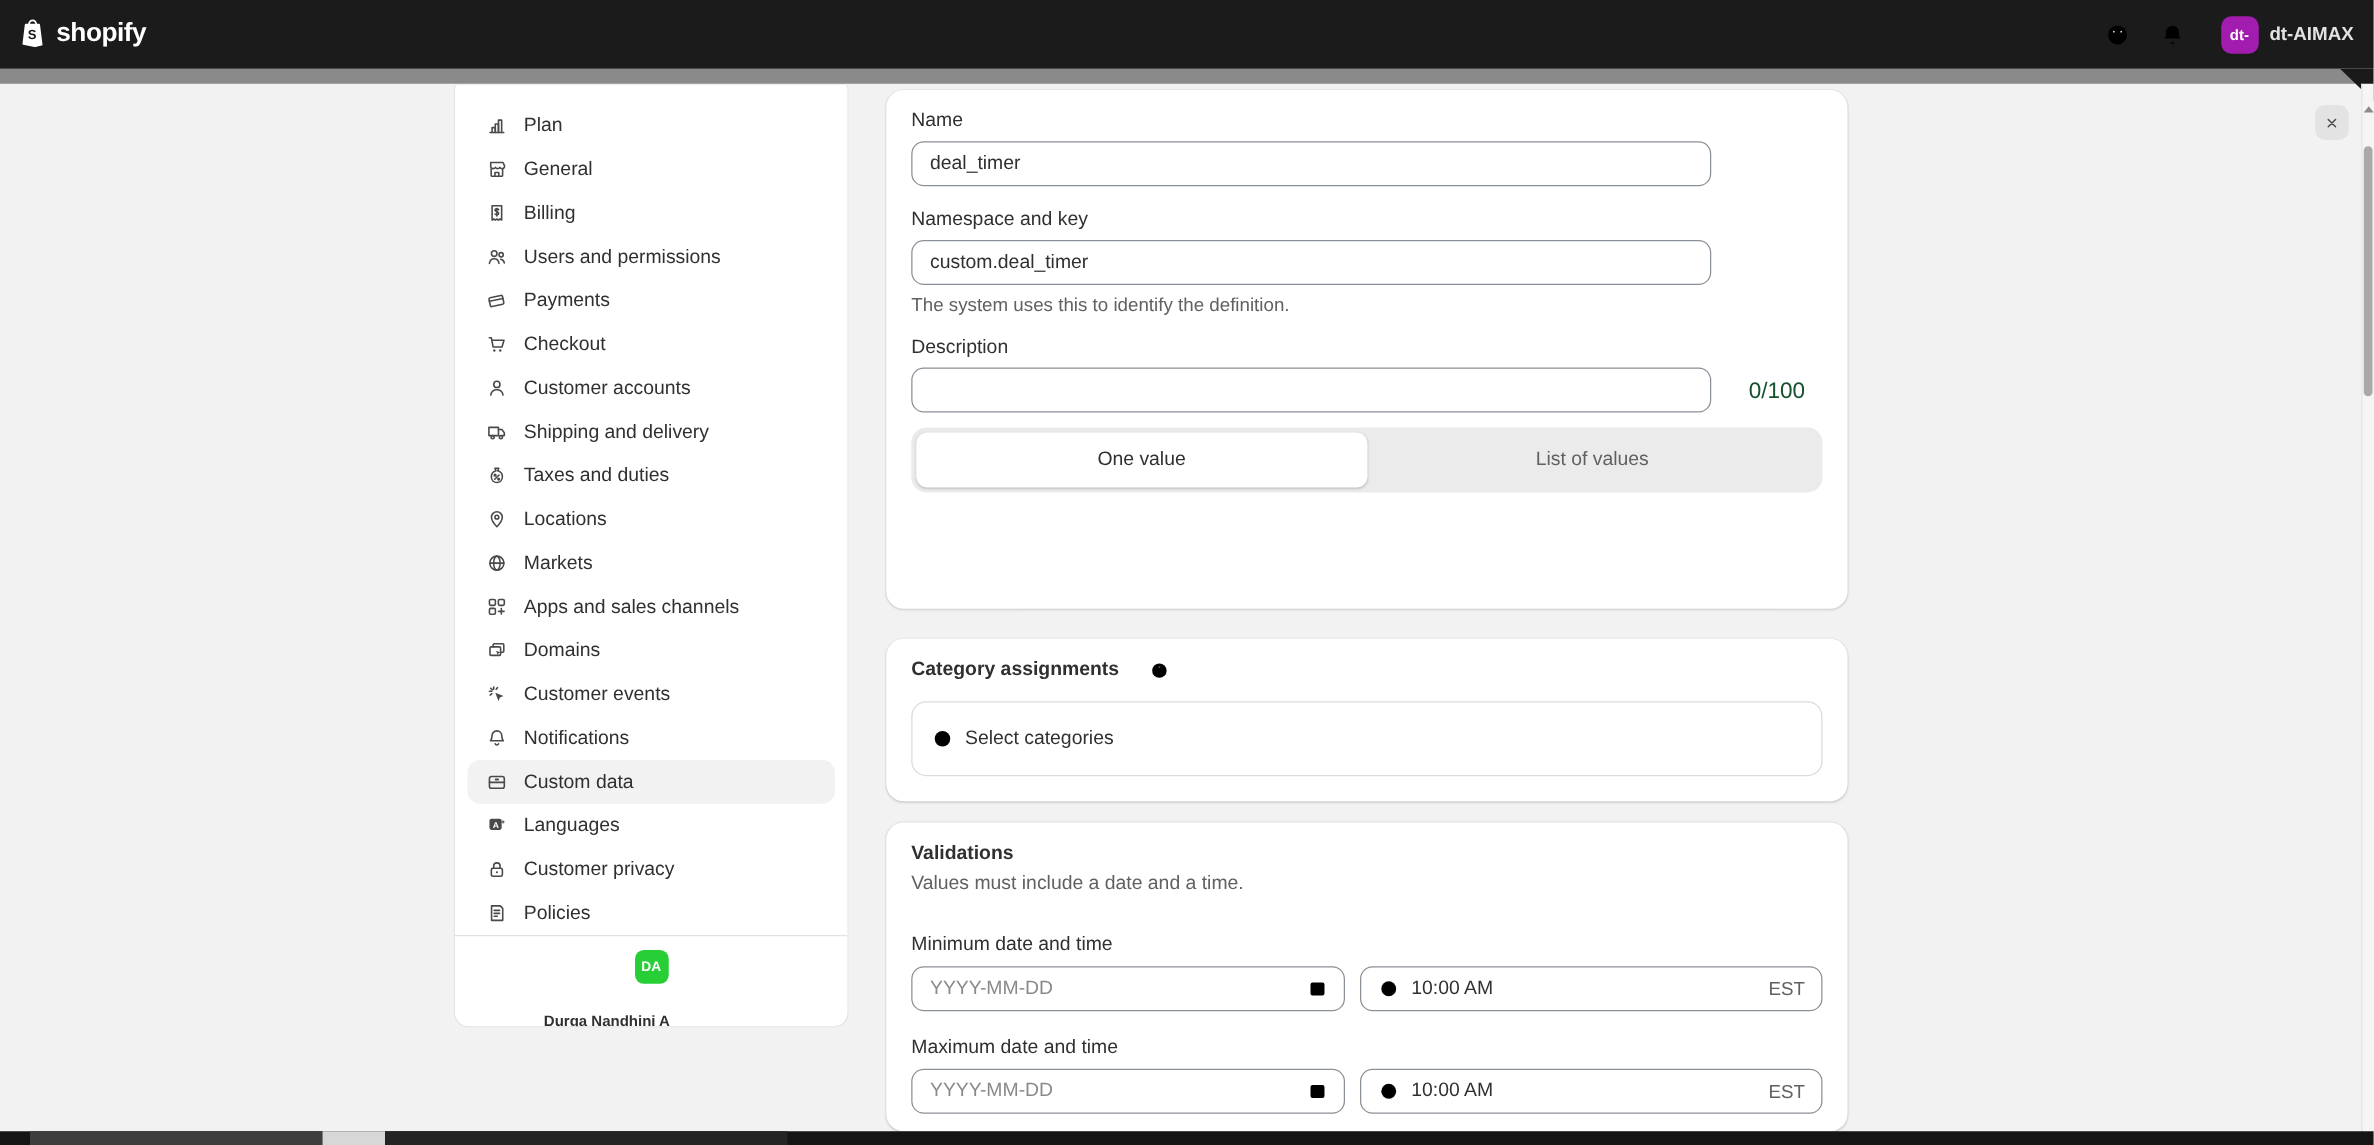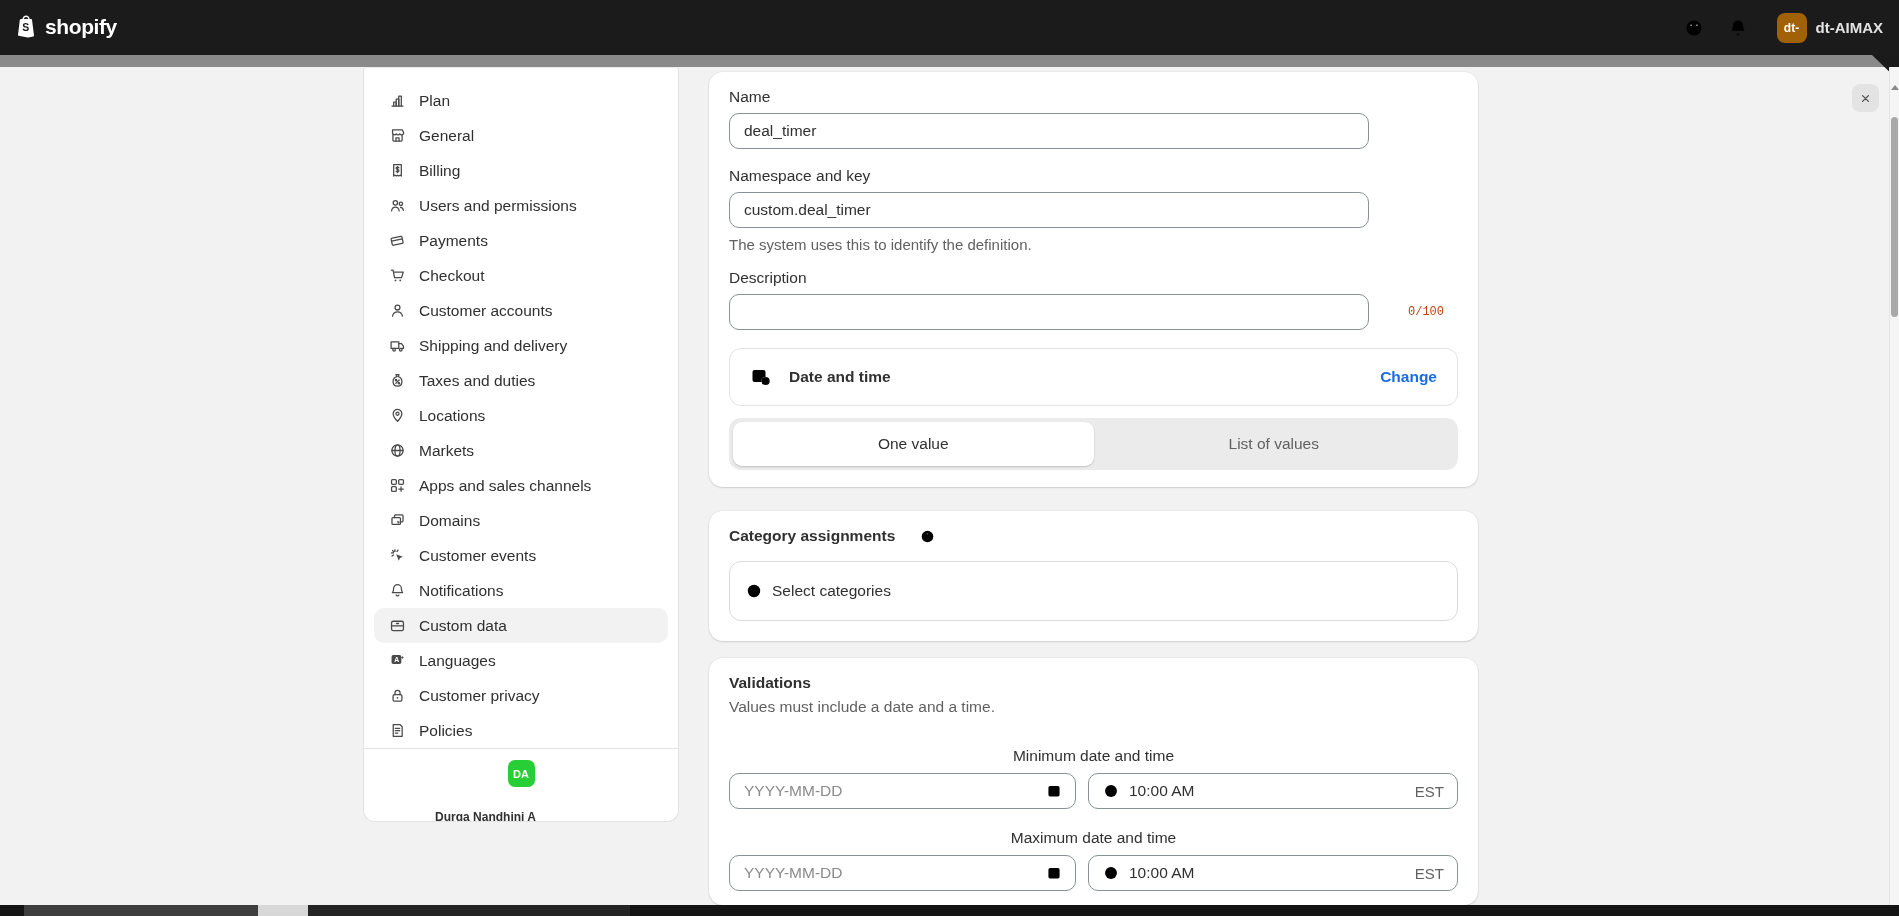--- a/index.html
+++ b/index.html
@@ -50,21 +50,21 @@
 
   
   .main-col { position:absolute; left:709px; top:5px; width:769px; }
   .card { background:#fff; border-radius:14px; box-shadow:0 1px 2px rgba(31,33,36,.14), 0 0 0 1px rgba(0,0,0,.03); }
   .card1 { height:415px; padding:16px 20px; }
   .field-label { font-size:15.5px; color:#303030; margin-bottom:7px; }
   .text-input { width:640px; height:36px; border:1.5px solid #8a9097; border-radius:10px; padding:0 14px; font-size:15.5px; color:#303030; font-family:inherit; background:#fff; outline:none; }
   .ns-help { font-size:15px; color:#616161; margin-top:8px; }
   .mt18 { margin-top:18px; } .mt16 { margin-top:16px; }
   .desc-wrap { position:relative; width:729px; }
-  .desc-counter { position:absolute; right:14px; top:0; height:36px; display:flex; align-items:center; font-size:12px; color:#c2410c;font-family:Liberation Mono, monospace; }
+  .desc-counter { position:absolute; right:14px; top:0; height:36px; display:flex; align-items:center; font-size:18px; color:#14532d; }
 
   .type-row { margin-top:18px; width:729px; height:58px; border:1px solid #e1e3e5; border-radius:12px; display:flex; align-items:center; padding:0 20px; }
   .type-icon { width:22px; height:22px; color:#3a3a3a; margin-right:17px; }
   .type-icon svg { width:22px; height:22px; stroke-width:1.4; }
   .type-label { font-size:15.5px; font-weight:700; color:#303030; flex:1; }
   .change-link { font-size:15.5px; font-weight:550; color:#1a6be4; cursor:pointer; }
 
   .segmented { margin-top:12px; width:729px; height:52px; background:#ebebeb; border-radius:12px; display:flex; padding:4px; }
   .seg-opt { flex:1; display:flex; align-items:center; justify-content:center; font-size:15.5px; color:#616161; border-radius:9px; cursor:pointer; }
   .seg-opt.selected { background:#fff; color:#303030; font-weight:500; box-shadow:0 1px 2px rgba(0,0,0,.18); }
@@ -74,21 +74,21 @@
   .card-title { font-size:15.5px; font-weight:700; color:#303030; }
   .info-icon { width:17px; height:17px; color:#5c5c5c; }
   .info-icon svg { width:17px; height:17px; stroke-width:1.4; }
   .select-box { margin-top:16px; width:729px; height:60px; border:1px solid #d9dbdd; border-radius:12px; display:flex; align-items:center; padding:0 15px; gap:9px; cursor:pointer; }
   .plus-icon { width:18px; height:18px; color:#303030; }
   .plus-icon svg { width:18px; height:18px; stroke-width:1.4; }
   .select-label { font-size:15.5px; color:#303030; }
 
   .card3 { margin-top:17px; height:247px; padding:16px 20px; border-bottom-left-radius:14px; border-bottom-right-radius:14px; }
   .valid-sub { font-size:15.5px; color:#616161; margin-top:6px; }
-  .dt-label { font-size:15.5px; color:#303030; margin-top:31px; margin-bottom:8px;text-align:center; }
+  .dt-label { font-size:15.5px; color:#303030; margin-top:31px; margin-bottom:8px; }
   .dt-label2 { margin-top:20px; }
   .dt-row { display:flex; gap:12px; }
   .date-field { width:347px; height:36px; border:1.5px solid #8a9097; border-radius:10px; display:flex; align-items:center; padding:0 12px 0 14px; cursor:text; background:#fff; }
   .date-placeholder { font-size:15.5px; color:#8a8a8a; flex:1; }
   .field-icon { width:18px; height:18px; color:#4a4a4a; }
   .field-icon svg { width:18px; height:18px; }
   .time-field { width:370px; height:36px; border:1.5px solid #8a9097; border-radius:10px; display:flex; align-items:center; padding:0 13px; gap:9px; cursor:text; background:#fff; }
   .time-value { font-size:15.5px; color:#303030; flex:1; }
   .tz { font-size:15px; color:#616161; }
 
@@ -130,21 +130,21 @@
           <circle cx="15.2" cy="9.1" r=".8" fill="currentColor" stroke="none"></circle>
         </svg>
       </span>
     <span class="top-icon">
         <svg viewBox="0 0 20 20">
           <path d="M10 3.2a4.6 4.6 0 0 1 4.6 4.6c0 2.7.6 3.8 1.4 4.7H4c.8-.9 1.4-2 1.4-4.7A4.6 4.6 0 0 1 10 3.2Z"></path>
           <path d="M8.4 15.3a1.7 1.7 0 0 0 3.2 0"></path>
         </svg>
       </span>
     <div class="store-chip">
-      <span class="store-avatar" style="background: #a16207;">dt-</span>
+      <span class="store-avatar" style="background: #a21caf;">dt-</span>
       <span class="store-name">dt-AIMAX</span>
     </div>
   </div>
 </div>
 
 <div class="backdrop-strip"></div>
 <div class="corner-wedge"></div>
 
 <div class="page">
 
@@ -360,33 +360,20 @@
       <div class="field-label mt18">Namespace and key</div>
       <input class="text-input" type="text" value="custom.deal_timer" style="">
       <div class="ns-help">The system uses this to identify the definition.</div>
 
       <div class="field-label mt16">Description</div>
       <div class="desc-wrap">
         <input class="text-input" type="text" value="" style="">
         <span class="desc-counter">0/100</span>
       </div>
 
-      <div class="type-row">
-        <span class="type-icon">
-            <svg viewBox="0 0 22 22">
-              <rect x="2.5" y="4" width="13" height="12" rx="2"></rect>
-              <path d="M2.5 8h13M6 4V2.4M12 4V2.4"></path>
-              <circle cx="15.6" cy="15" r="4.1" fill="#fff" stroke="none"></circle>
-              <circle cx="15.6" cy="15" r="4.1"></circle>
-              <path d="M15.6 12.9V15l1.5 1"></path>
-            </svg>
-          </span>
-        <span class="type-label">Date and time</span>
-        <span class="change-link" style="color: rgb(26, 107, 228);">Change</span>
-      </div>
 
       <div class="segmented">
         <div class="seg-opt selected">One value</div>
         <div class="seg-opt">List of values</div>
       </div>
     </div>
 
     <div class="card card2">
       <div class="card-title-row">
         <span class="card-title">Category assignments</span>

